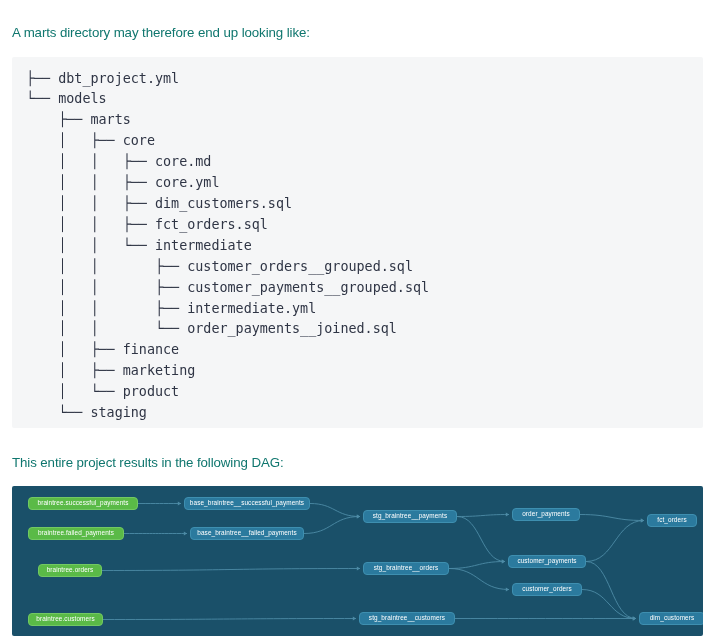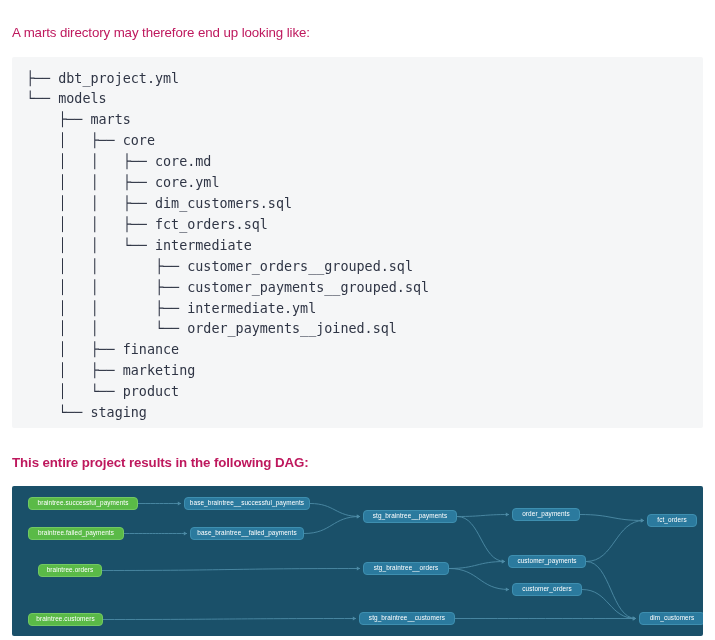--- a/index.html
+++ b/index.html
@@ -13,26 +13,26 @@
   }
   .page {
     width: 715px;
     height: 640px;
     position: relative;
     overflow: hidden;
     background: #ffffff;
   }
   .prose {
     font-size: 13.3px;
-    color: #be185d;
+    color: #0f766e;
     line-height: 1.5;
     padding: 10px 12px 0 12px;
     letter-spacing: -0.1px;
   }
-  .prose.second { padding-top: 12px; font-weight: bold; }
+  .prose.second { padding-top: 12px; }
 
   .codeblock {
     margin: 9px 12px 12px 12px;
     background: #f5f6f7;
     border-radius: 2px;
     padding: 12px 0 10px 0;
     height: 371px;
   }
   .codeblock pre {
     margin: 0;

